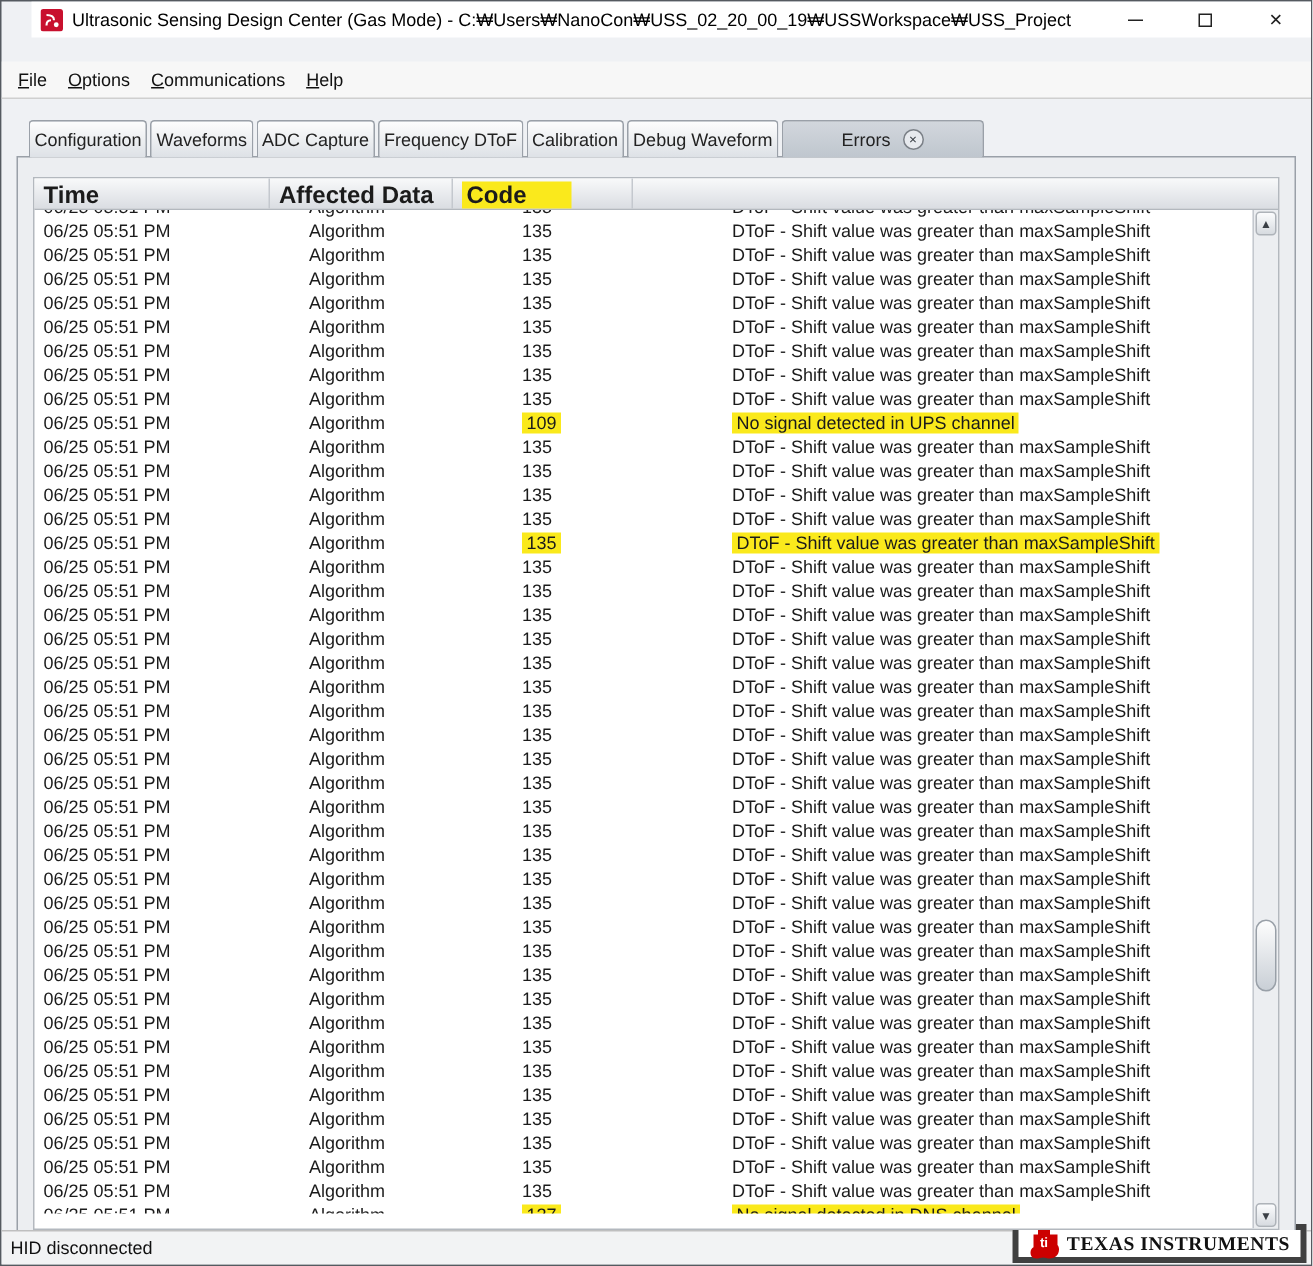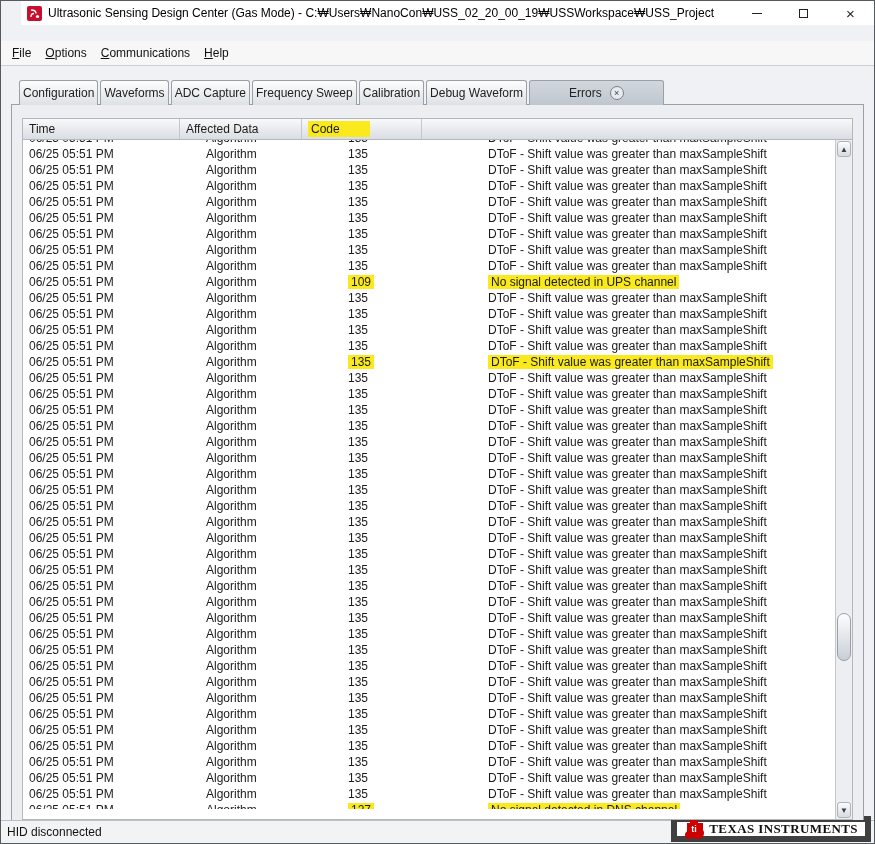--- a/index.html
+++ b/index.html
@@ -28,21 +28,21 @@
   .tabstrip { display:flex; align-items:flex-end; padding-left:8px; position:relative; z-index:2; height:27px; }
   .tab { border:1px solid #9aa0a8; border-bottom:none; background:linear-gradient(#fdfdfd,#dde1e6); padding:0 3px; font-size:12px; color:#222; margin-right:2px; border-radius:3px 3px 0 0; height:25px; display:flex; align-items:center; gap:8px; cursor:default; white-space:nowrap; }
   .tab.selected { background:linear-gradient(#d2d7dd,#bfc6ce); padding:0 39px; }
   .tab-close { width:14px; height:14px; border:1px solid #7b8087; border-radius:50%; font-size:9px; line-height:12px; text-align:center; color:#3d4248; background:#e7eaee; flex-shrink:0; }
 
   .tabpanel { border:1px solid #9aa0a8; background:#eceef1; margin-top:-1px; padding:13px 10px 0 10px; height:731px; position:relative; z-index:1; }
 
   
   .etable { background:#ffffff; border:1px solid #b3b8be; display:flex; flex-direction:column; height:702px; }
   .thead { display:flex; height:21px; background:linear-gradient(#f8f9fa,#dadde2); border-bottom:1px solid #b3b8be; flex-shrink:0; }
-  .hcell { font-size:12px; color:#1b1b1b; padding:3px 0 0 6px; border-right:1px solid #c4c8ce; white-space:nowrap; overflow:hidden; }
+  .hcell { font-size:16px; color:#1b1b1b; padding:3px 0 0 6px; border-right:1px solid #c4c8ce; white-space:nowrap; overflow:hidden;font-weight:bold; }
   .c0 { width:157px; flex-shrink:0; }
   .c1 { width:122px; flex-shrink:0; }
   .c2 { width:120px; flex-shrink:0; }
   .c3 { flex:1; min-width:0; }
   .hcell.c3 { border-right:none; }
 
   .tbody-wrap { flex:1; display:flex; overflow:hidden; }
   .tbody { flex:1; overflow:hidden; position:relative; top:-10px; min-width:0; }
   .trow { display:flex; height:16px; align-items:center;gap:20px; }
   .tcell { font-size:12px; padding-left:6px; white-space:nowrap; overflow:hidden; line-height:16px; }
@@ -50,21 +50,21 @@
   .hl-header { padding:1px 30px 1px 3px; }
 
   
   .vscroll { width:17px; display:flex; flex-direction:column; background:#eceef1; border-left:1px solid #c4c8ce; flex-shrink:0; }
   .sb-btn { height:16px; font-size:8px; color:#3a3f45; text-align:center; line-height:15px; background:linear-gradient(#fbfcfd,#d7dbe0); border:1px solid #aeb3b9; border-radius:3px; margin:1px; flex-shrink:0; cursor:default; }
   .sb-track { flex:1; position:relative; }
   .sb-thumb { position:absolute; left:1px; right:1px; top:455px; height:48px; border:1px solid #99a0a8; border-radius:8px; background:linear-gradient(#fdfdfd,#c9cfd6); }
 
   
   .statusbar { height:23px; border-top:1px solid #bfbfbf; background:#f2f3f4; display:flex; align-items:center; padding-left:6px; font-size:12px; color:#111; flex-shrink:0; position:relative; }
-  .ti-logo { position:absolute; right:3px; bottom:1px; height:26px; background:#ffffff; border:6px solid #404040; display:flex; align-items:center; padding:2px 7px; gap:5px; }
+  .ti-logo { position:absolute; right:3px; bottom:1px; height:26px; background:#ffffff; border:4px solid #404040; display:flex; align-items:center; padding:2px 7px; gap:5px; }
   .ti-text { font-family:"Liberation Serif", serif; font-weight:bold; font-size:13px; color:#111; letter-spacing:0.4px; }
 </style>
 </head>
 <body>
 
 <div class="window">
 
   <div class="titlebar">
     <span class="app-icon">
       <svg width="15" height="15" viewBox="0 0 15 15">
@@ -99,21 +99,21 @@
         <div class="tab">
           <span>Configuration</span>
         </div>
         <div class="tab">
           <span>Waveforms</span>
         </div>
         <div class="tab">
           <span>ADC Capture</span>
         </div>
         <div class="tab">
-          <span>Frequency Sweep</span>
+          <span>Frequency DToF</span>
         </div>
         <div class="tab">
           <span>Calibration</span>
         </div>
         <div class="tab">
           <span>Debug Waveform</span>
         </div>
         <div class="tab selected">
           <span>Errors</span>
           <span class="tab-close">×</span>

